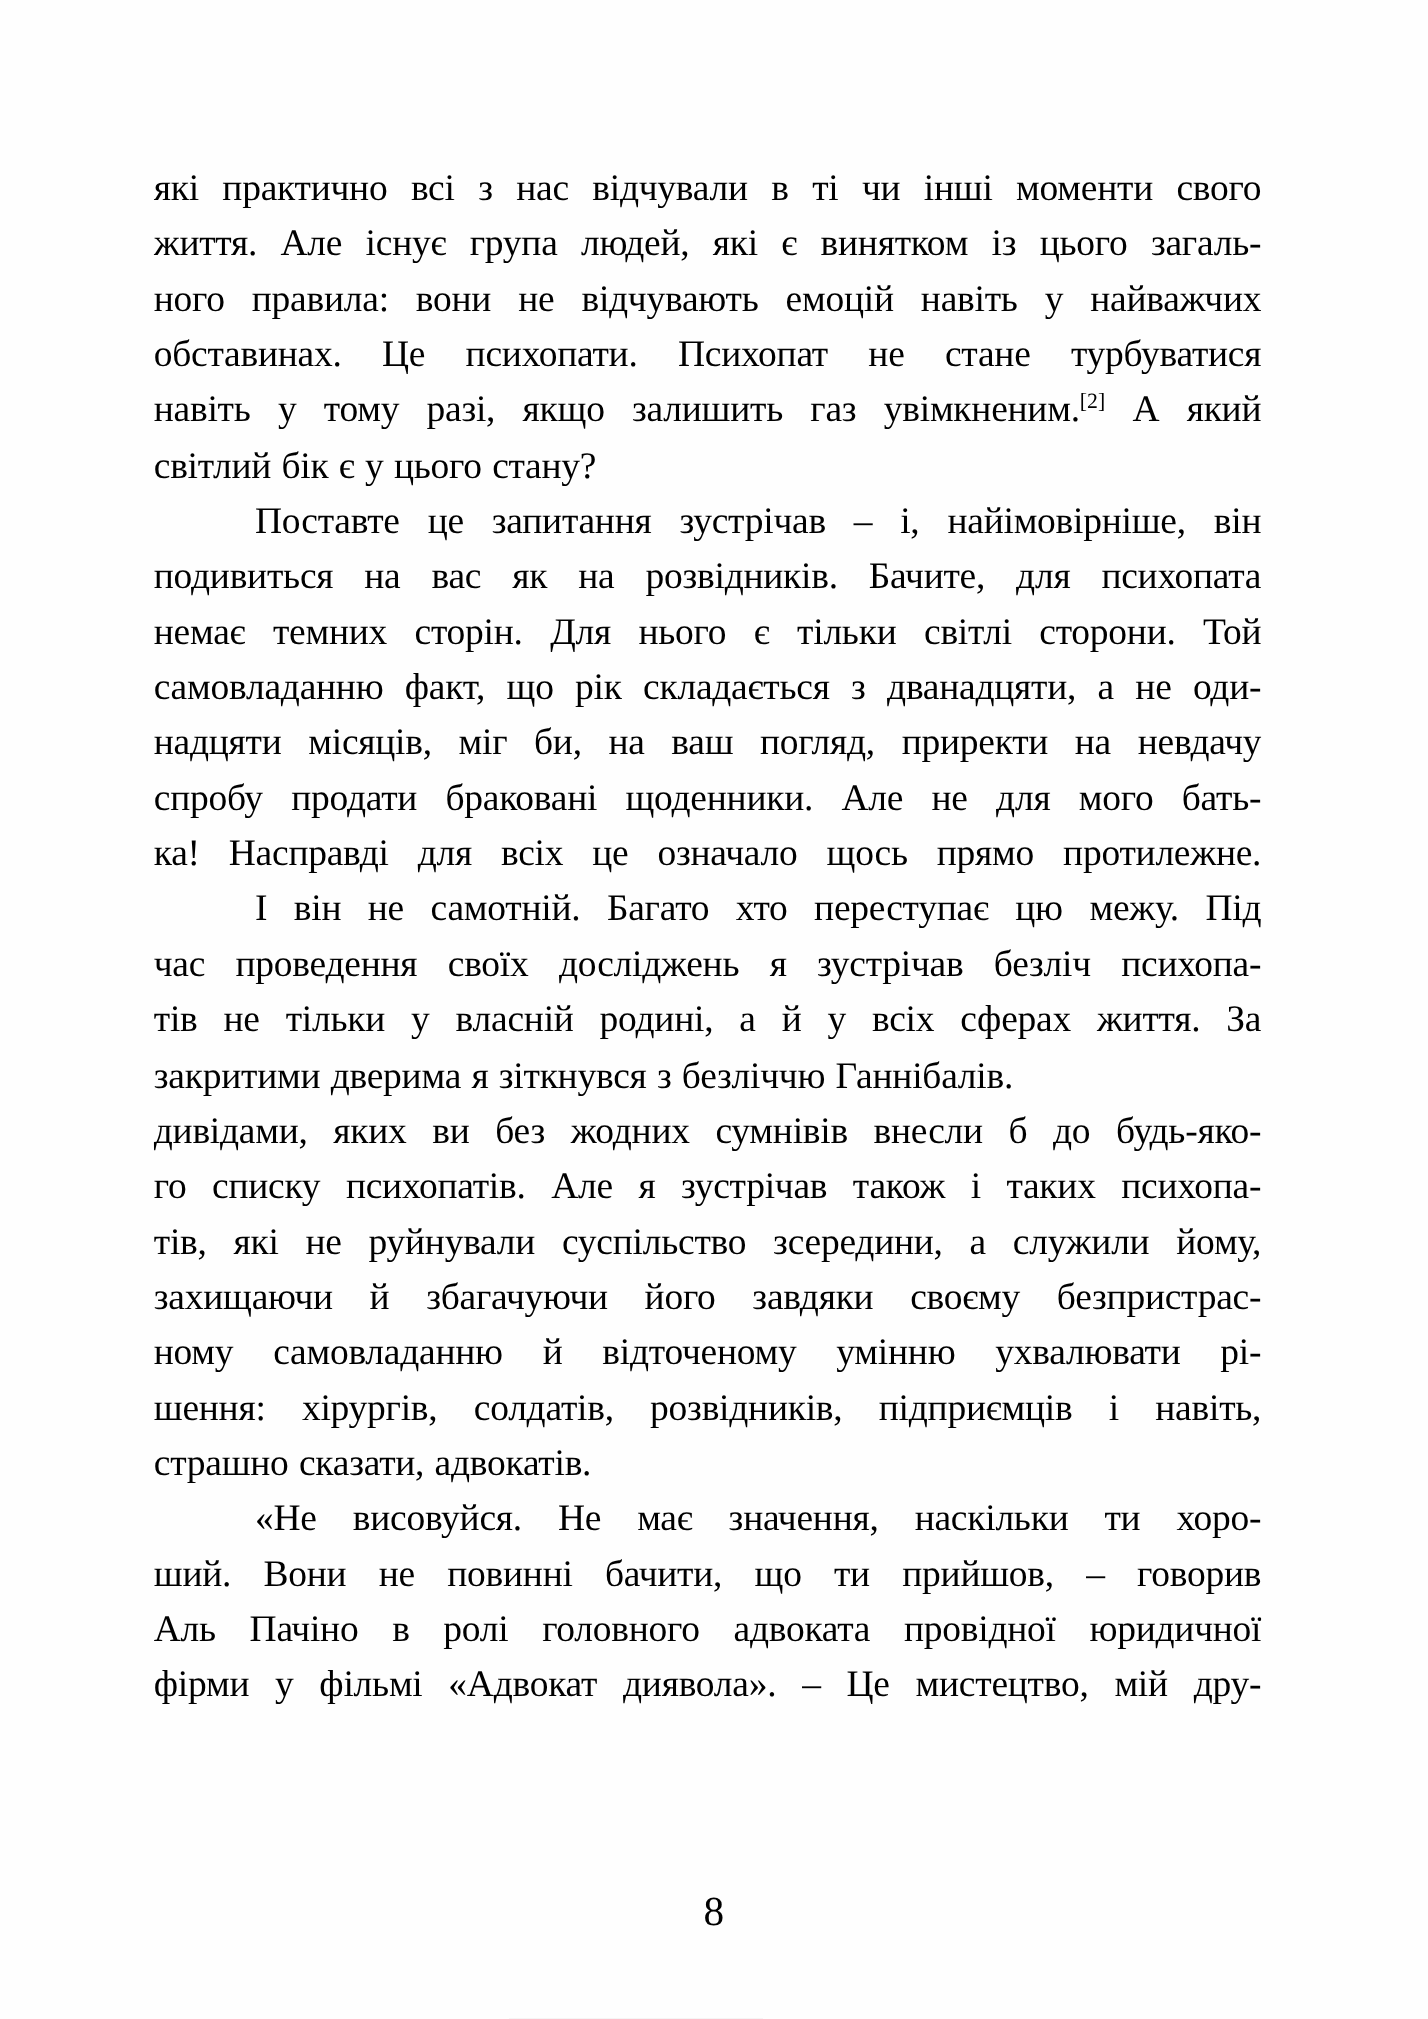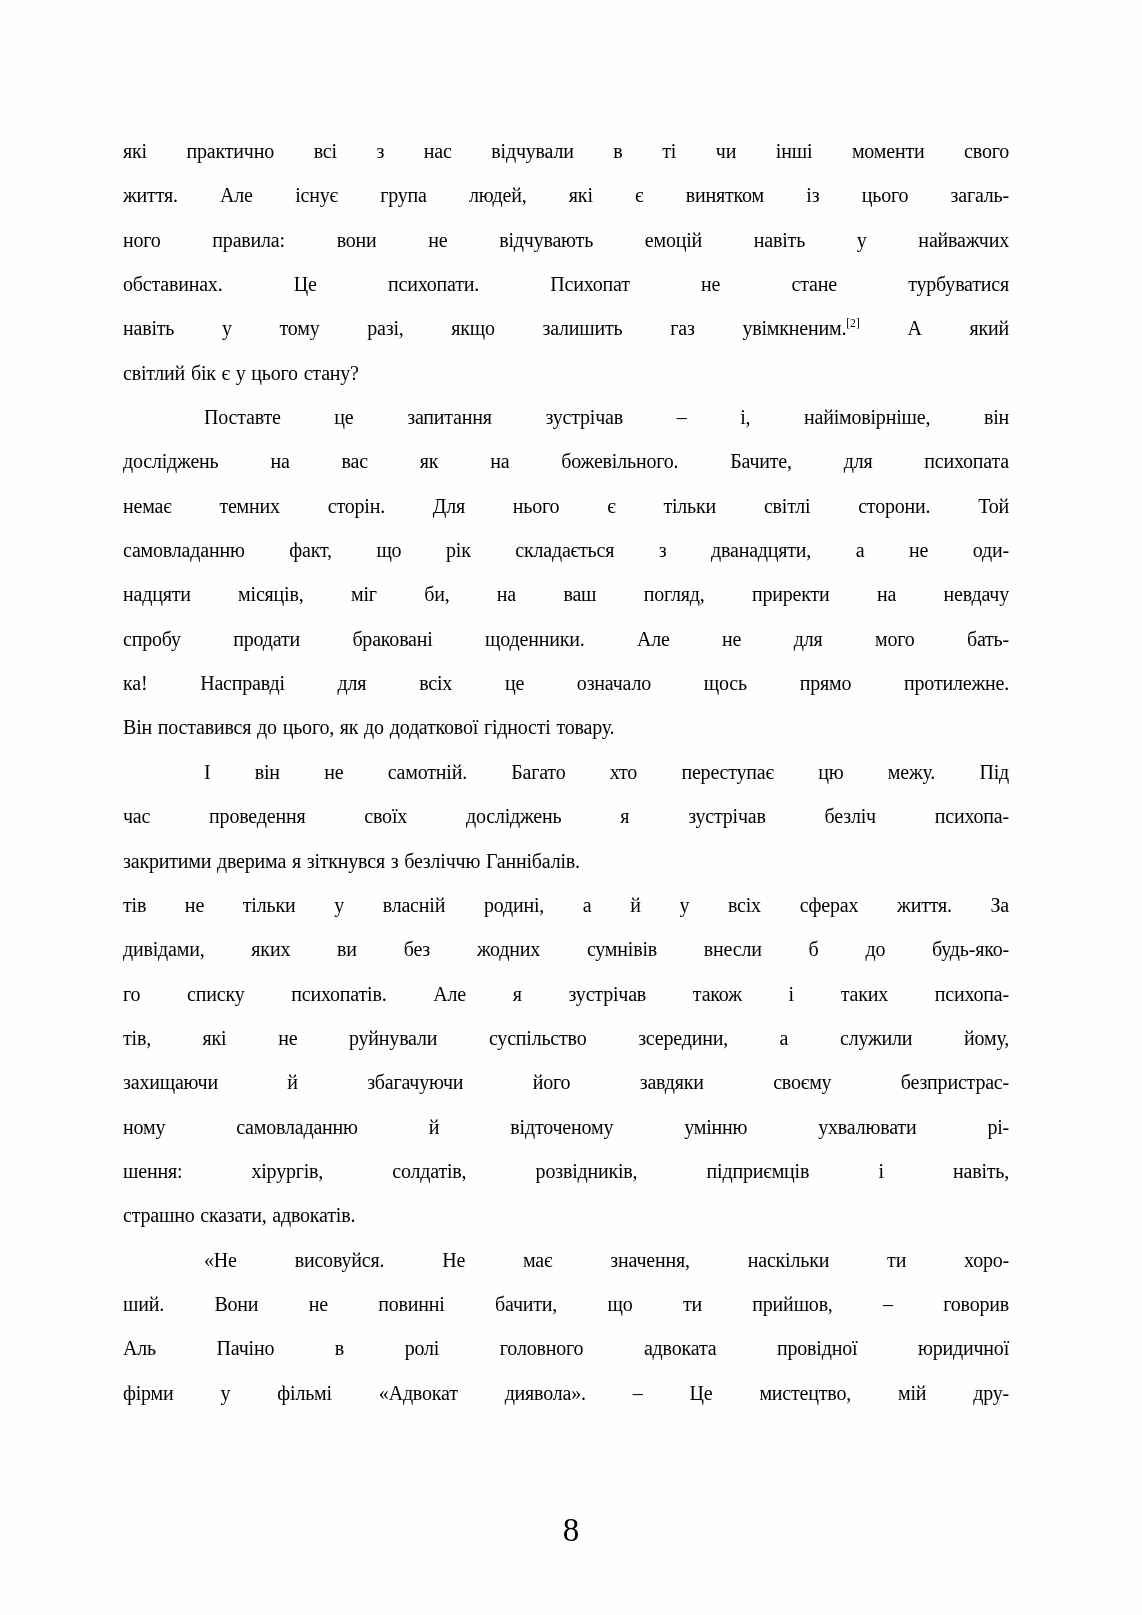--- a/index.html
+++ b/index.html
@@ -17,21 +17,21 @@
     font-family: "Liberation Serif", "DejaVu Serif", serif;
     overflow: hidden;
   }
   .text-block {
     position: absolute;
     left: 123px;
     top: 129px;
     width: 886px;
   }
   .line {
-    font-size: 20px;
+    font-size: 30px;
     line-height: 44.35px;
     height: 44.35px;
     overflow: hidden;
     text-align: justify;
     text-align-last: justify;
     letter-spacing: -0.2px;
     word-spacing: 1px;
     white-space: normal;
   }
   .line.last {
@@ -62,31 +62,30 @@
 
 <div class="page">
   <div class="text-block">
       <div class="line">які практично всі з нас відчували в ті чи інші моменти свого</div>
       <div class="line">життя. Але існує група людей, які є винятком із цього загаль-</div>
       <div class="line">ного правила: вони не відчувають емоцій навіть у найважчих</div>
       <div class="line">обставинах. Це психопати. Психопат не стане турбуватися</div>
       <div class="line">навіть у тому разі, якщо залишить газ увімкненим.<sup class="fnref">[2]</sup> А який</div>
       <div class="line last">світлий бік є у цього стану?</div>
       <div class="line indent">Поставте це запитання зустрічав – і, найімовірніше, він</div>
-      <div class="line">досліджень на вас як на божевільного. Бачите, для психопата</div>
+      <div class="line">подивиться на вас як на розвідників. Бачите, для психопата</div>
       <div class="line">немає темних сторін. Для нього є тільки світлі сторони. Той</div>
       <div class="line">самовладанню факт, що рік складається з дванадцяти, а не оди-</div>
       <div class="line">надцяти місяців, міг би, на ваш погляд, приректи на невдачу</div>
       <div class="line">спробу продати браковані щоденники. Але не для мого бать-</div>
       <div class="line">ка! Насправді для всіх це означало щось прямо протилежне.</div>
-      <div class="line last">Він поставився до цього, як до додаткової гідності товару.</div>
       <div class="line indent">І він не самотній. Багато хто переступає цю межу. Під</div>
       <div class="line">час проведення своїх досліджень я зустрічав безліч психопа-</div>
+      <div class="line">тів не тільки у власній родині, а й у всіх сферах життя. За</div>
       <div class="line last">закритими дверима я зіткнувся з безліччю Ганнібалів.</div>
-      <div class="line">тів не тільки у власній родині, а й у всіх сферах життя. За</div>
       <div class="line">дивідами, яких ви без жодних сумнівів внесли б до будь-яко-</div>
       <div class="line">го списку психопатів. Але я зустрічав також і таких психопа-</div>
       <div class="line">тів, які не руйнували суспільство зсередини, а служили йому,</div>
       <div class="line">захищаючи й збагачуючи його завдяки своєму безпристрас-</div>
       <div class="line">ному самовладанню й відточеному умінню ухвалювати рі-</div>
       <div class="line">шення: хірургів, солдатів, розвідників, підприємців і навіть,</div>
       <div class="line last">страшно сказати, адвокатів.</div>
       <div class="line indent">«Не висовуйся. Не має значення, наскільки ти хоро-</div>
       <div class="line">ший. Вони не повинні бачити, що ти прийшов, – говорив</div>
       <div class="line">Аль Пачіно в ролі головного адвоката провідної юридичної</div>

